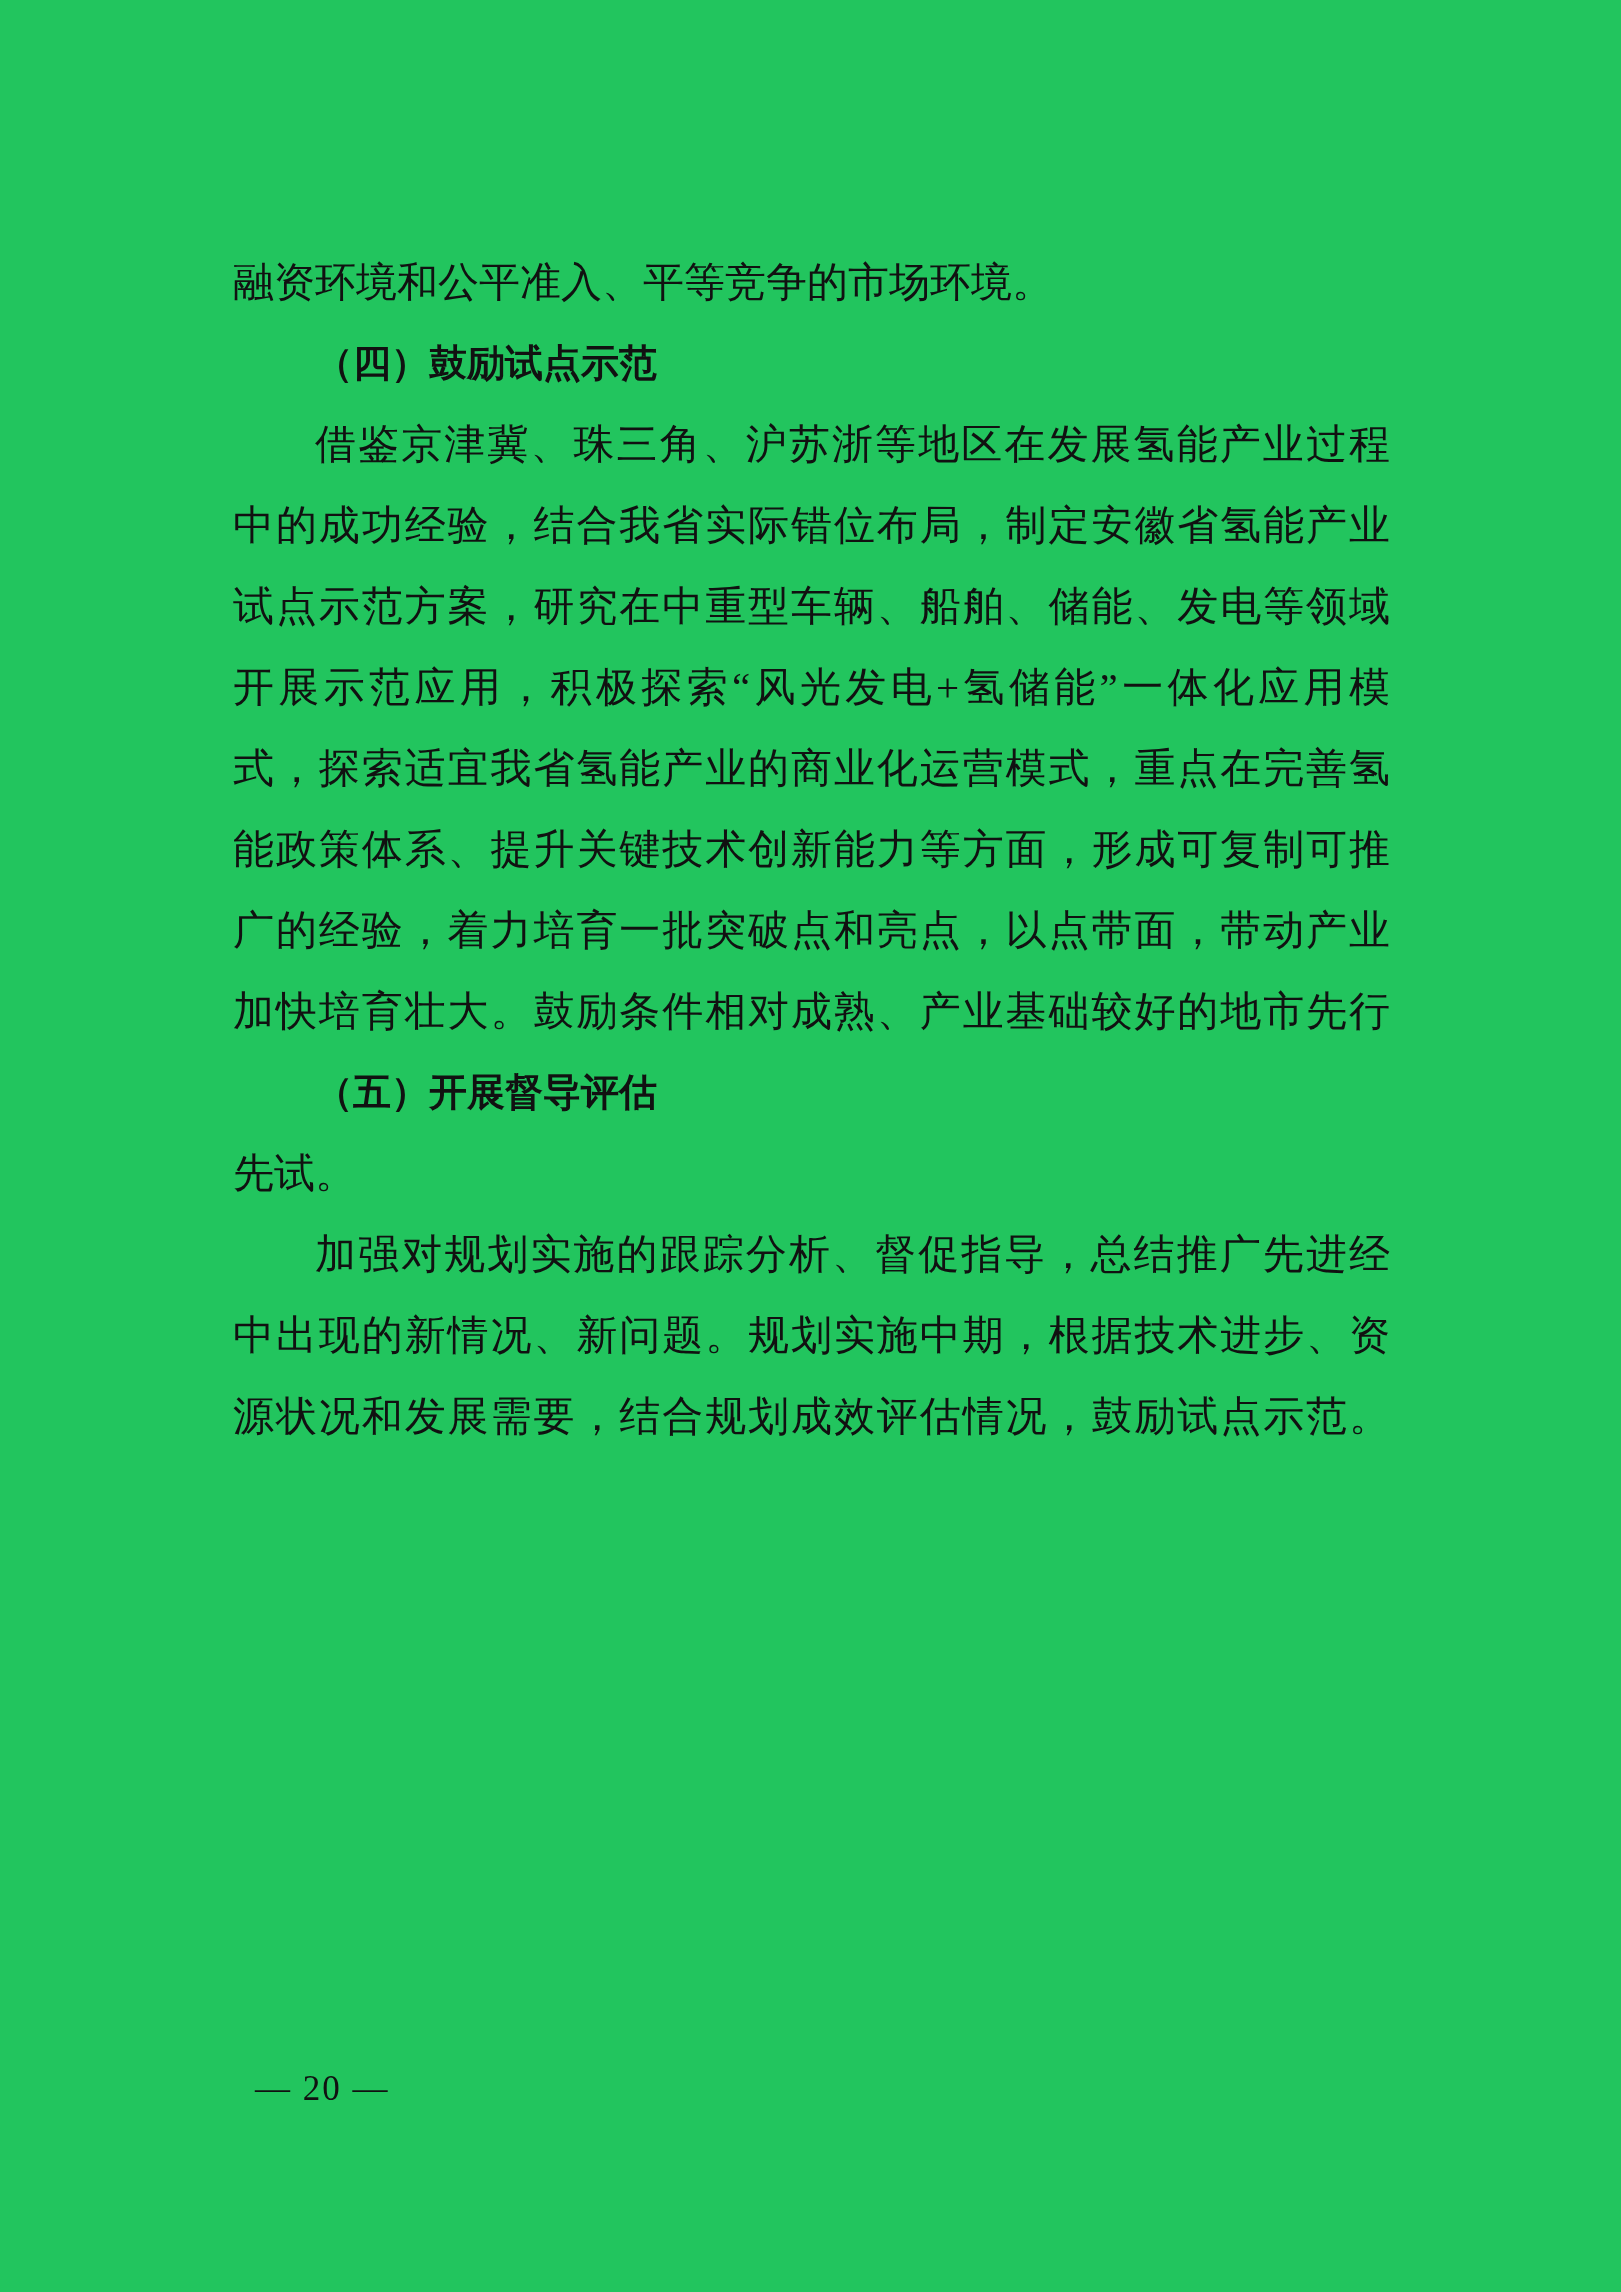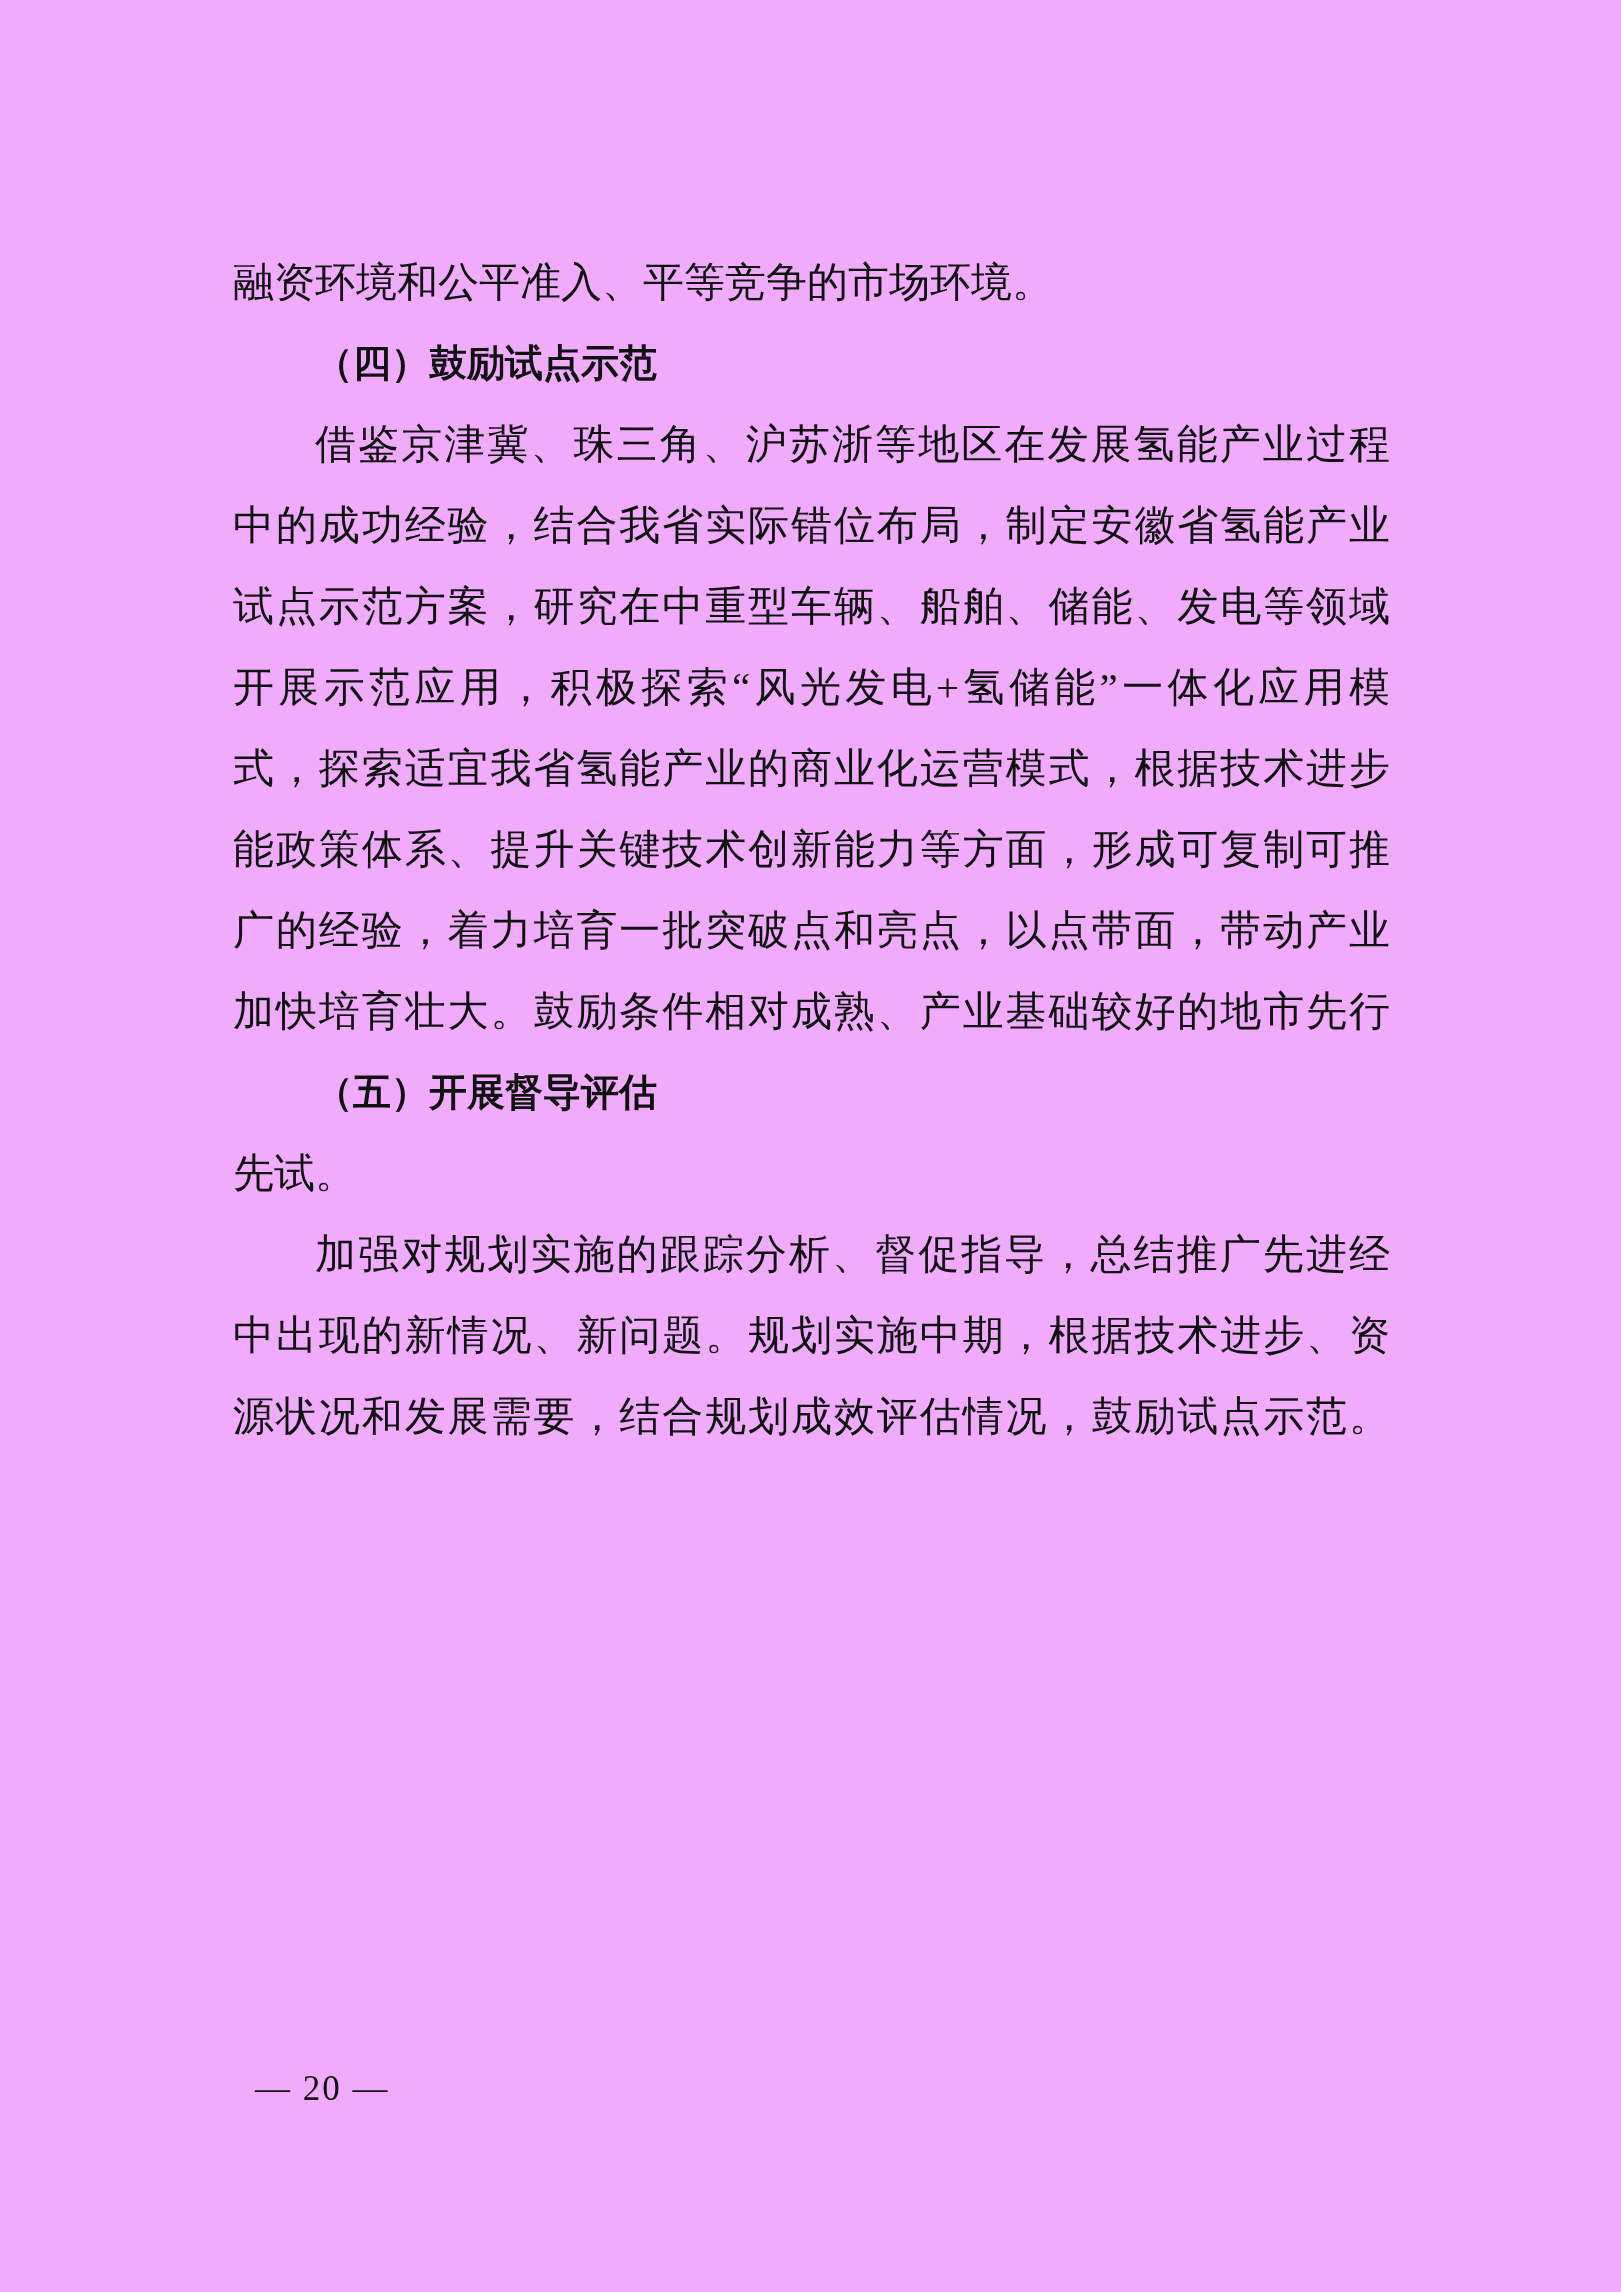--- a/index.html
+++ b/index.html
@@ -1,20 +1,20 @@
 <!DOCTYPE html>
 <html><head>
 <meta charset="utf-8">
 <style>
   html,body{margin:0;padding:0;background:#e8e8e8;}
   .page{
     position:relative;
     width:1621px;height:2293px;
     margin:0 auto;
-    background:#f0abfc;
+    background:#22c55e;
     color:#111111;
     font-family:"Liberation Serif","DejaVu Serif",serif;
     overflow:hidden;
   }
   .textblock{
     position:absolute;
     left:233px;top:242px;
     width:1157px;
     font-size:41px;
     letter-spacing:0;
@@ -48,21 +48,21 @@
 
 <div class="page">
 
   <div class="textblock">
     <div class="line">融资环境和公平准入、平等竞争的市场环境。</div>
     <div class="line heading indent">（四）鼓励试点示范</div>
     <div class="line jfull indent">借鉴京津冀、珠三角、沪苏浙等地区在发展氢能产业过程</div>
     <div class="line jfull">中的成功经验，结合我省实际错位布局，制定安徽省氢能产业</div>
     <div class="line jfull">试点示范方案，研究在中重型车辆、船舶、储能、发电等领域</div>
     <div class="line jfull">开展示范应用，积极探索“风光发电+氢储能”一体化应用模</div>
-    <div class="line jfull">式，探索适宜我省氢能产业的商业化运营模式，根据技术进步</div>
+    <div class="line jfull">式，探索适宜我省氢能产业的商业化运营模式，重点在完善氢</div>
     <div class="line jfull">能政策体系、提升关键技术创新能力等方面，形成可复制可推</div>
     <div class="line jfull">广的经验，着力培育一批突破点和亮点，以点带面，带动产业</div>
     <div class="line jfull">加快培育壮大。鼓励条件相对成熟、产业基础较好的地市先行</div>
     <div class="line heading indent">（五）开展督导评估</div>
     <div class="line">先试。</div>
     <div class="line jfull indent">加强对规划实施的跟踪分析、督促指导，总结推广先进经</div>
     <div class="line jfull">中出现的新情况、新问题。规划实施中期，根据技术进步、资</div>
     <div class="line jfull">源状况和发展需要，结合规划成效评估情况，鼓励试点示范。</div>
   </div>
 

